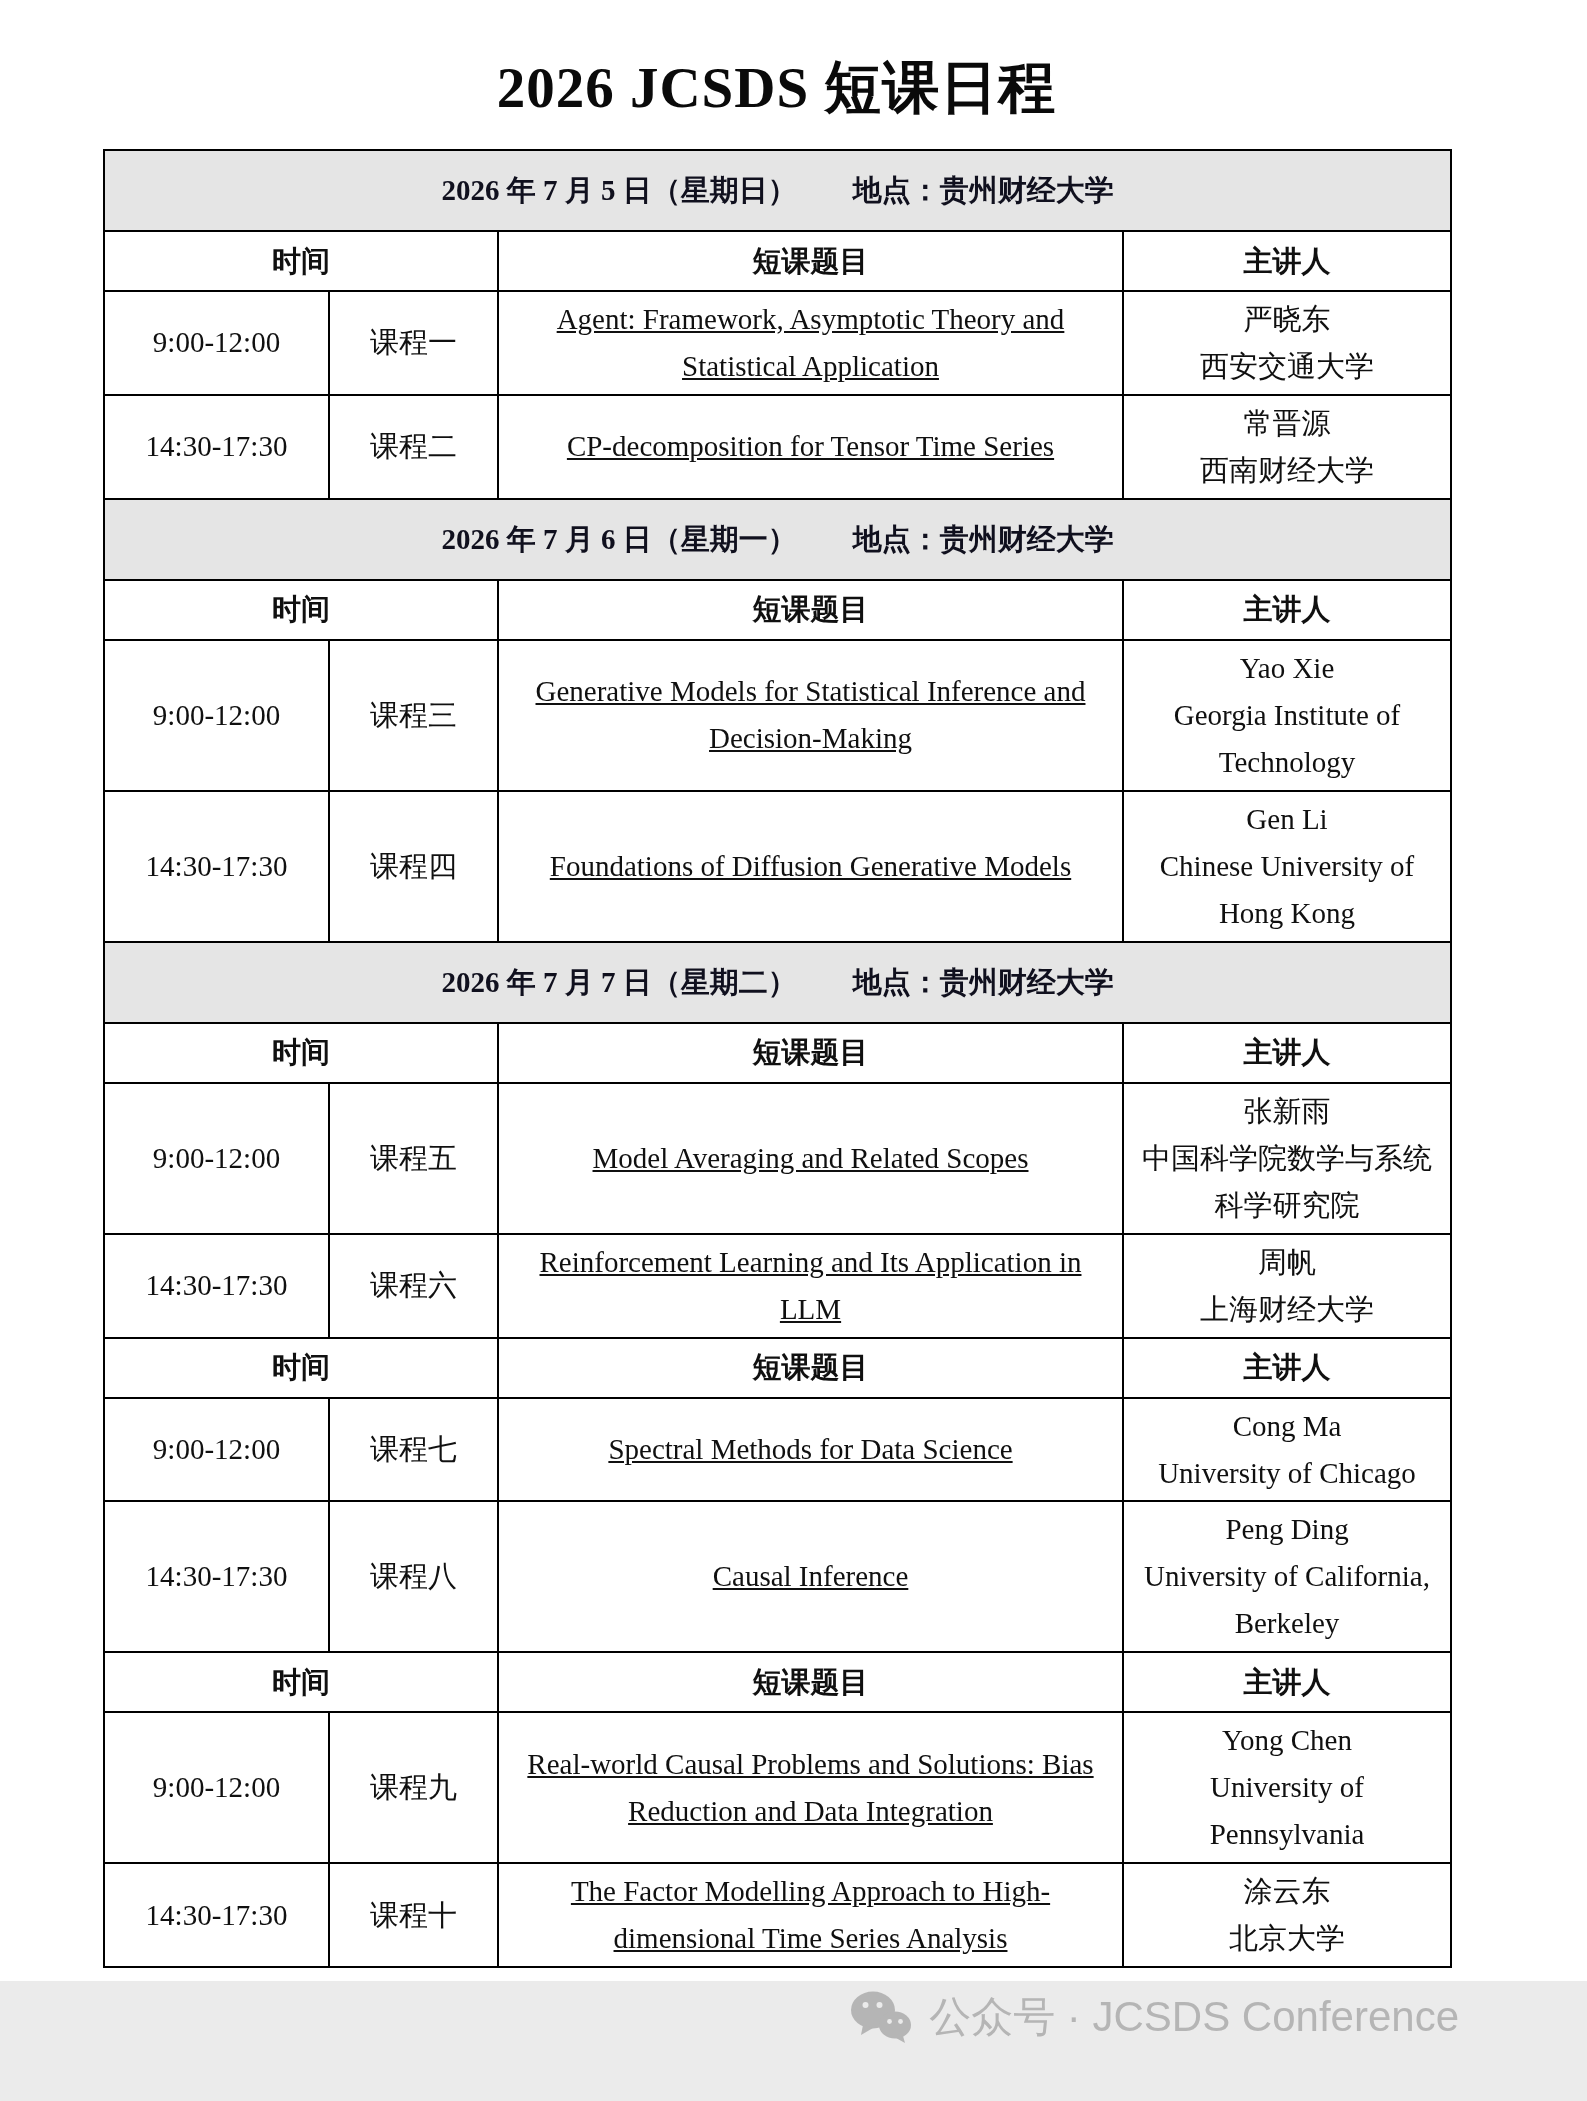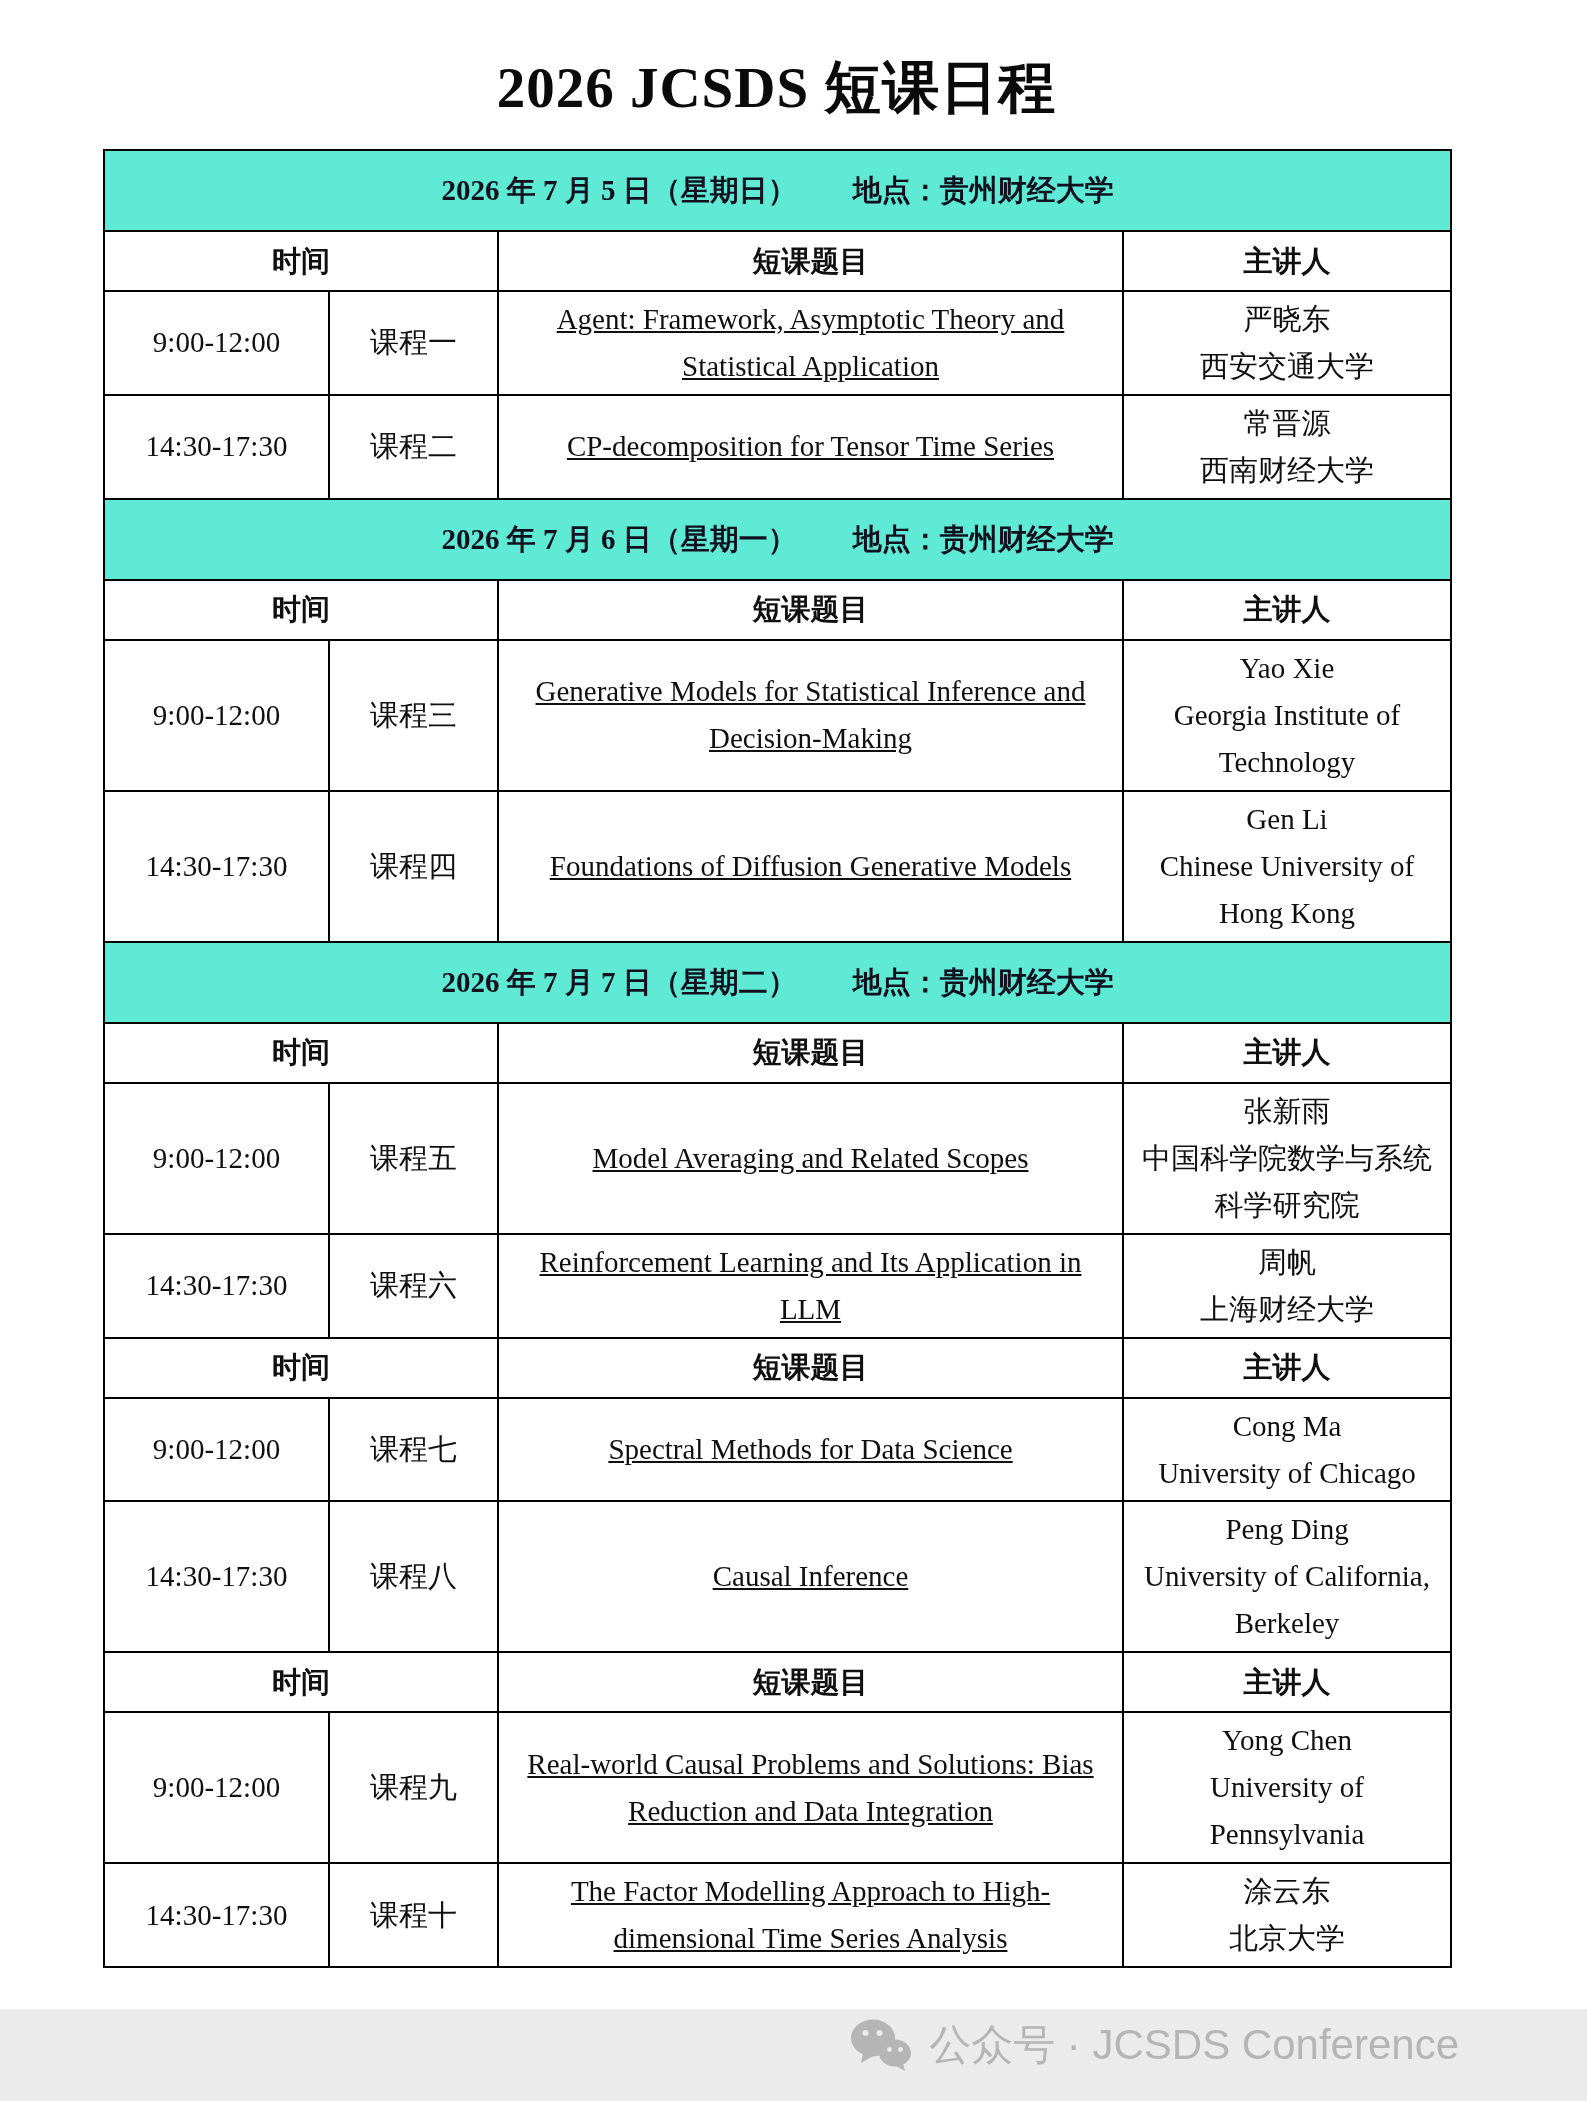--- a/index.html
+++ b/index.html
@@ -29,39 +29,39 @@
   }
   table.schedule td{
     border:2px solid #000;
     text-align:center;
     vertical-align:middle;
     padding:4px 8px;
     font-size:29px;
     line-height:1.62;
   }
   td.bar{
-    background:#5eead4;
+    background:#e5e5e5;
     height:71px;
     font-weight:bold;
     font-size:32px;
     color:#10101e;
   }
   td.bar .loc{margin-left:56px;}
   td.th{
     font-weight:bold;
     font-size:31px;
     height:50px;
     line-height:1.2;
   }
   td.time,td.course{font-size:30px;}
   td.title-cell{padding:4px 14px;text-decoration:underline;}
   .footer-band{
     position:absolute;
     left:0;bottom:0;
-    width:1587px;height:92px;
+    width:1587px;height:120px;
     background:#ebebeb;
     display:flex;
     align-items:flex-start;
     justify-content:flex-end;
     padding-right:128px;
     box-sizing:border-box;
   }
   .footer-inner{
     display:flex;
     align-items:center;

